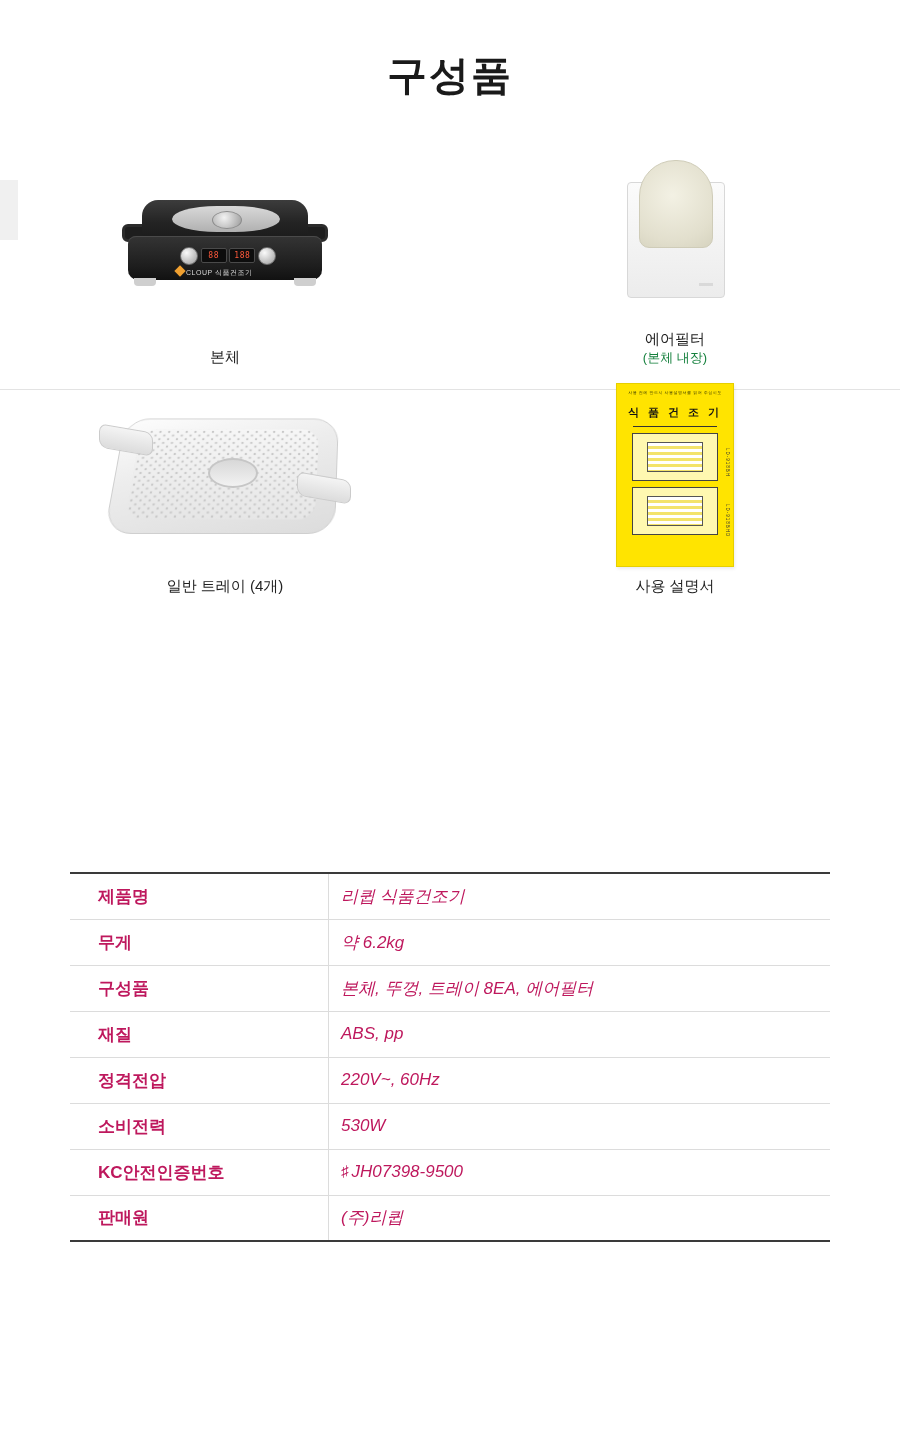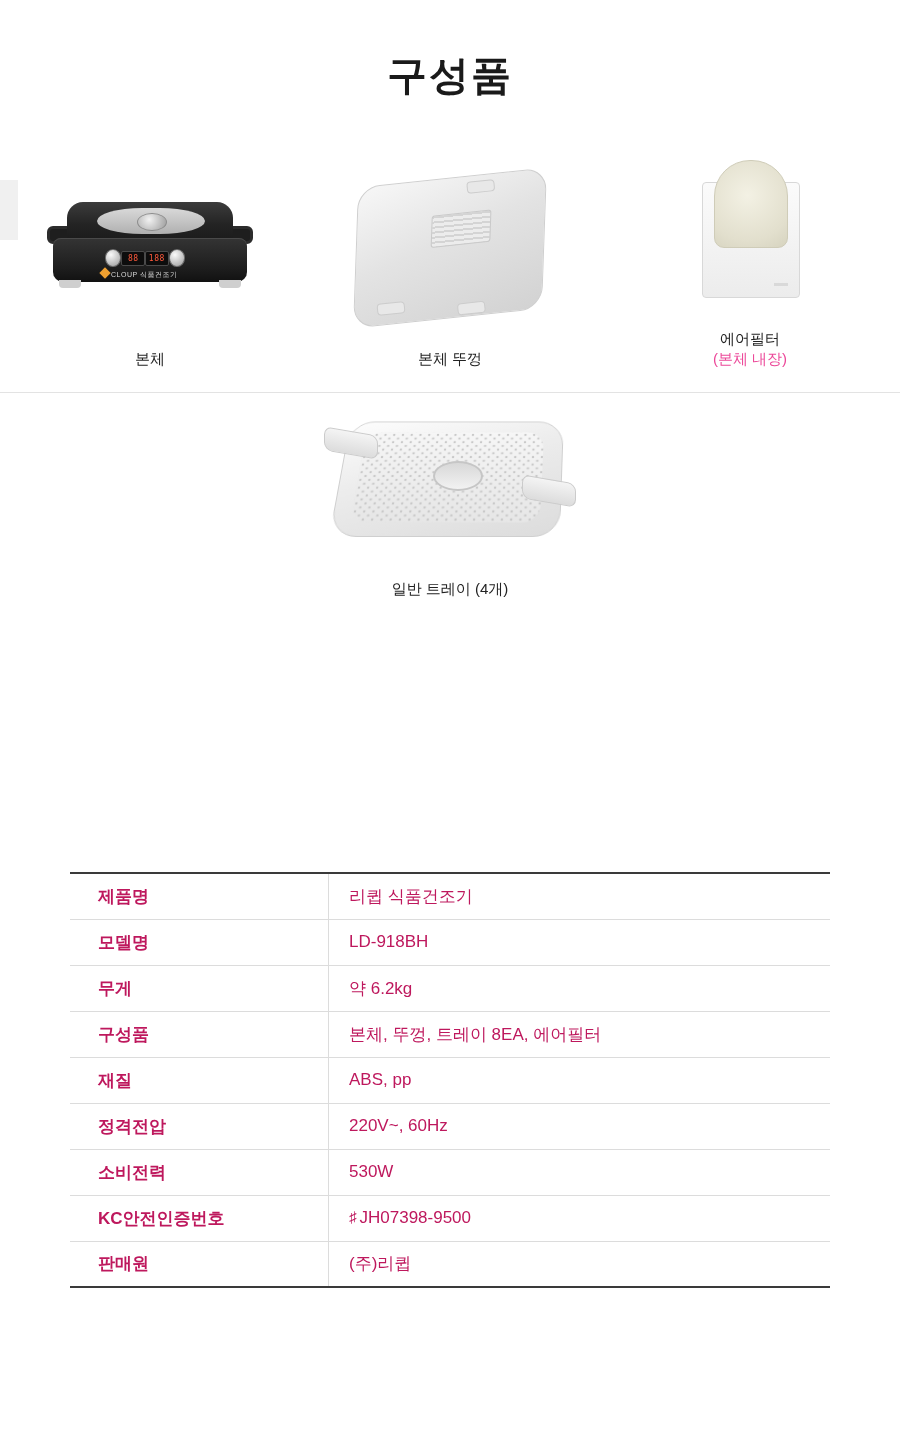--- a/index.html
+++ b/index.html
@@ -56,22 +56,22 @@
   }
   .part-caption {
     margin-top: 16px;
     font-size: 15px;
     color: #222;
     text-align: center;
     line-height: 1.35;
   }
   .part-caption .sub {
     display: block;
-    font-size: 15px;
-    color: #ec4899;
+    font-size: 13px;
+    color: #15803d;
   }
 
   
   .bleed-bar {
     position: absolute;
     left: 0;
     top: 180px;
     width: 18px;
     height: 60px;
     background: #f0f0f0;
@@ -111,21 +111,21 @@
     position: absolute;
     left: 8px; top: 42px;
     width: 194px; height: 44px;
     background: linear-gradient(180deg,#343434 0%,#1d1d1d 70%,#111 100%);
     border-radius: 8px 8px 10px 10px;
     box-shadow: inset 0 1px 0 #4a4a4a;
   }
   .unit .panel {
     position: absolute;
     left: 60px; top: 52px;
-    width: 80px; height: 20px;
+    width: 96px; height: 20px;
     display: flex;
     align-items: center;
     justify-content: space-between;
   }
   .unit .dial {
     width: 16px; height: 16px;
     border-radius: 50%;
     background: radial-gradient(circle at 35% 30%, #fafafa, #9b9b9b);
     border: 1px solid #707070;
   }
@@ -366,21 +366,21 @@
     color: #be185d;
   }
   table.spec tr:first-child td { border-top: 2px solid #3a3a3a; }
   table.spec tr:last-child td { border-bottom: 2px solid #3a3a3a; }
   table.spec td.label {
     width: 230px;
     font-weight: bold;
     border-right: 1px solid #dcdcdc;
     padding-left: 28px;
   }
-  table.spec td.value { padding-left: 20px; }
+  table.spec td.value { padding-left: 12px; font-style: italic; }
   .kc-mark {
     display: inline-block;
     font-size: 15px;
     margin-right: 4px;
     transform: translateY(-1px);
     letter-spacing: -1px;
   }
 </style>
 </head>
 <body>
@@ -410,32 +410,20 @@
           </div>
           <div class="logo-dot"></div>
           <div class="brand">CLOUP 식품건조기</div>
           <div class="foot l"></div>
           <div class="foot r"></div>
         </div>
       </div>
       <div class="part-caption">본체</div>
     </div>
 
-    <div class="part-cell">
-      <div class="part-figure">
-        <div class="cover">
-          <div class="plate"></div>
-          <div class="emboss"></div>
-          <div class="tab t1"></div>
-          <div class="tab t2"></div>
-          <div class="tab t3"></div>
-        </div>
-      </div>
-      <div class="part-caption">본체 뚜껑</div>
-    </div>
 
     <div class="part-cell">
       <div class="part-figure">
         <div class="filter">
           <div class="frame"></div>
           <div class="circle"></div>
           <div class="notch"></div>
         </div>
       </div>
       <div class="part-caption">
@@ -455,36 +443,50 @@
           <div class="mesh"></div>
           <div class="hole"></div>
           <div class="grip l"></div>
           <div class="grip r"></div>
         </div>
       </div>
       <div class="part-caption">일반 트레이 (4개)</div>
     </div>
 
 
+    <div class="part-cell">
+      <div class="part-figure">
+        <div class="manual">
+          <div class="m-top">사용 전에 반드시 사용설명서를 읽어 주십시오</div>
+          <div class="m-title">식 품 건 조 기</div>
+          <div class="m-rule"></div>
+          <div class="m-box">
+            <div class="dev"></div>
+          </div>
+          <div class="m-box">
+            <div class="dev"></div>
+          </div>
+          <div class="m-side s1">LD-918BH</div>
+          <div class="m-side s2">LD-918BHD</div>
+        </div>
+      </div>
+      <div class="part-caption">사용 설명서</div>
+    </div>
 
   </div>
 </section>
 
 <div class="spec-wrap">
   <table class="spec">
     <tbody>
       <tr>
         <td class="label">제품명</td>
         <td class="value">리큅 식품건조기</td>
       </tr>
       <tr>
-        <td class="label">모델명</td>
-        <td class="value">LD-918BH</td>
-      </tr>
-      <tr>
         <td class="label">무게</td>
         <td class="value">약 6.2kg</td>
       </tr>
       <tr>
         <td class="label">구성품</td>
         <td class="value">본체, 뚜껑, 트레이 8EA, 에어필터</td>
       </tr>
       <tr>
         <td class="label">재질</td>
         <td class="value">ABS, pp</td>

